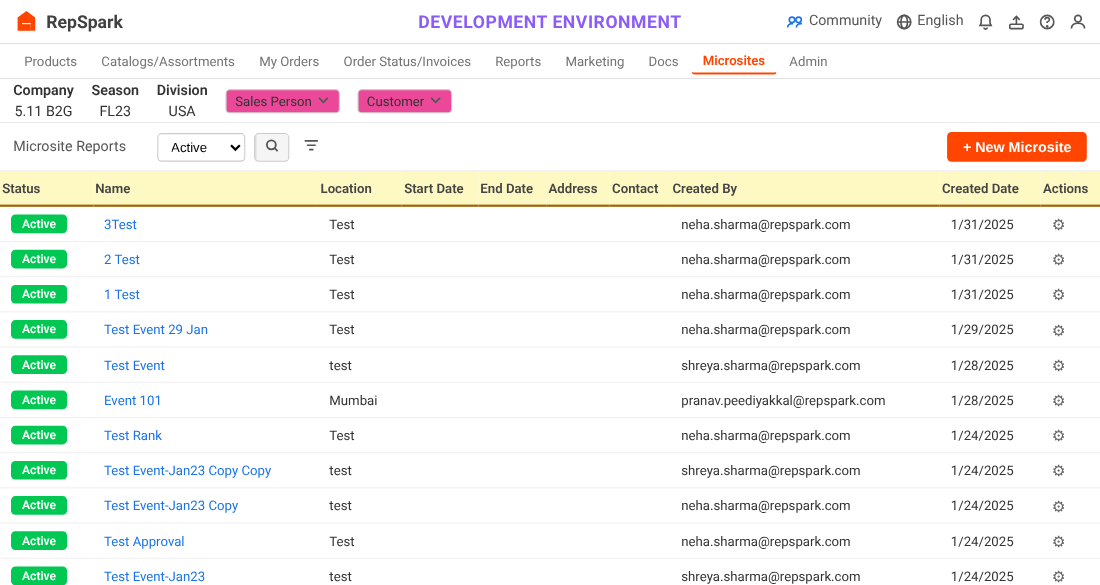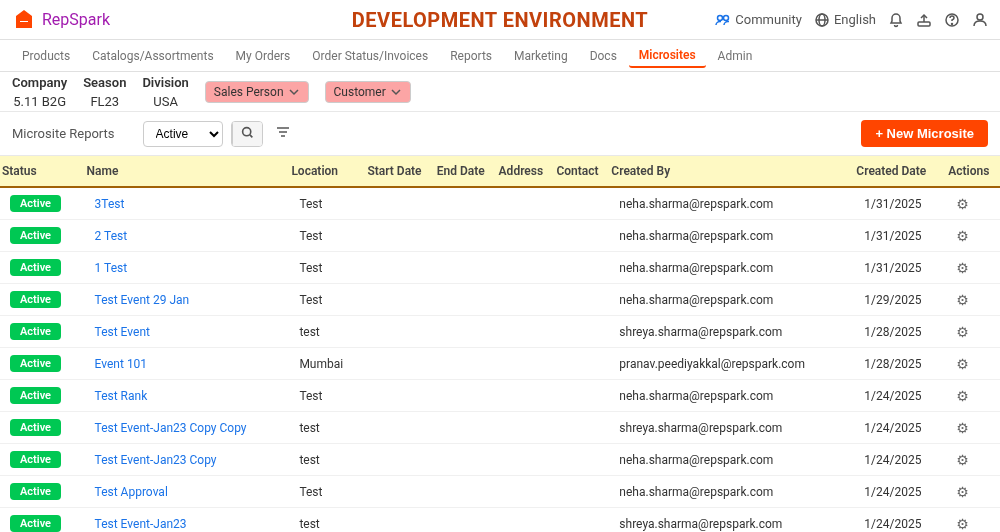--- a/index.html
+++ b/index.html
@@ -1,37 +1,37 @@
 <!DOCTYPE html>
 <html><head>
   <meta charset="utf-8">
   <style>
     * { box-sizing: border-box; margin: 0; padding: 0; }
     body { font-family: -apple-system, BlinkMacSystemFont, 'Segoe UI', Roboto, Arial, sans-serif; font-size: 13px; color: #333; background: #fff; }
 
     
     .top-bar { display: flex; align-items: center; height: 40px; padding: 0 12px; background: #fff; border-bottom: 1px solid #e0e0e0; position: relative; }
-    .logo { display: flex; align-items: center; gap: 6px; font-weight: 400; font-size: 16px; color: #a21caf; text-decoration: none; }
+    .logo { display: flex; align-items: center; gap: 6px; font-weight: 700; font-size: 16px; color: #404040; text-decoration: none; }
     .logo-icon { width: 24px; height: 24px; }
-    .dev-env-banner { position: absolute; left: 50%; transform: translateX(-50%); font-size: 20px; font-weight: 700; color: #c2410c; letter-spacing: 0.5px; }
+    .dev-env-banner { position: absolute; left: 50%; transform: translateX(-50%); font-size: 16px; font-weight: 700; color: #8b5cf6; letter-spacing: 0.5px; }
     .top-right { margin-left: auto; display: flex; align-items: center; gap: 12px; font-size: 13px; color: #555; }
     .top-right-item { display: flex; align-items: flex-start; gap: 4px; cursor: pointer; }
     .top-right-item svg { width: 16px; height: 16px; }
 
     
     .nav-bar { display: flex; align-items: center; height: 32px; background: #fff; border-bottom: 1px solid #e0e0e0; padding: 0 12px; gap: 2px; }
     .nav-item { padding: 4px 10px; font-size: 12px; color: #737373; cursor: pointer; border-radius: 3px; white-space: nowrap; }
     .nav-item.active { color: #ff4500; font-weight: 600; border-bottom: 2px solid #ff4500; }
 
     
     .filter-bar { display: flex; align-items: center; height: 40px; padding: 0 12px; gap: 16px; background: #fff; border-bottom: 1px solid #e8e8e8; }
     .filter-item { font-size: 13px; color: #333; display: flex; align-items: center; gap: 4px; flex-direction: column; }
     .filter-label { font-weight: 600; }
     .filter-value { color: #333; }
-    .dropdown-btn { display: flex; align-items: center; gap: 4px; padding: 3px 8px; border: 1px solid #ccc; border-radius: 4px; cursor: pointer; background: #fca5a5; font-size: 12px; }
+    .dropdown-btn { display: flex; align-items: flex-start; gap: 4px; padding: 3px 8px; border: 1px solid #ccc; border-radius: 4px; cursor: pointer; background: #ec4899; font-size: 12px; }
     .dropdown-btn svg { width: 12px; height: 12px; }
 
     
     .toolbar { display: flex; align-items: center; padding: 8px 12px; background: #fff; border-bottom: 1px solid #e8e8e8; gap: 8px; }
     .toolbar-label { font-size: 13px; color: #555; margin-right: 20px; }
     .status-select { padding: 4px 8px; border: 1px solid #ccc; border-radius: 4px; font-size: 12px; background: #fff; cursor: pointer; min-width: 80px; }
     .search-box { display: flex; align-items: center; border: 1px solid #ccc; border-radius: 4px; overflow: hidden; }
     .search-box input { border: none; outline: none; padding: 4px 8px; font-size: 12px; width: 160px; }
     .search-btn { background: #f5f5f5; border: none; border-left: 1px solid #ccc; padding: 4px 8px; cursor: pointer; }
     .filter-icon-btn { background: none; border: none; cursor: pointer; padding: 4px; color: #555; }

